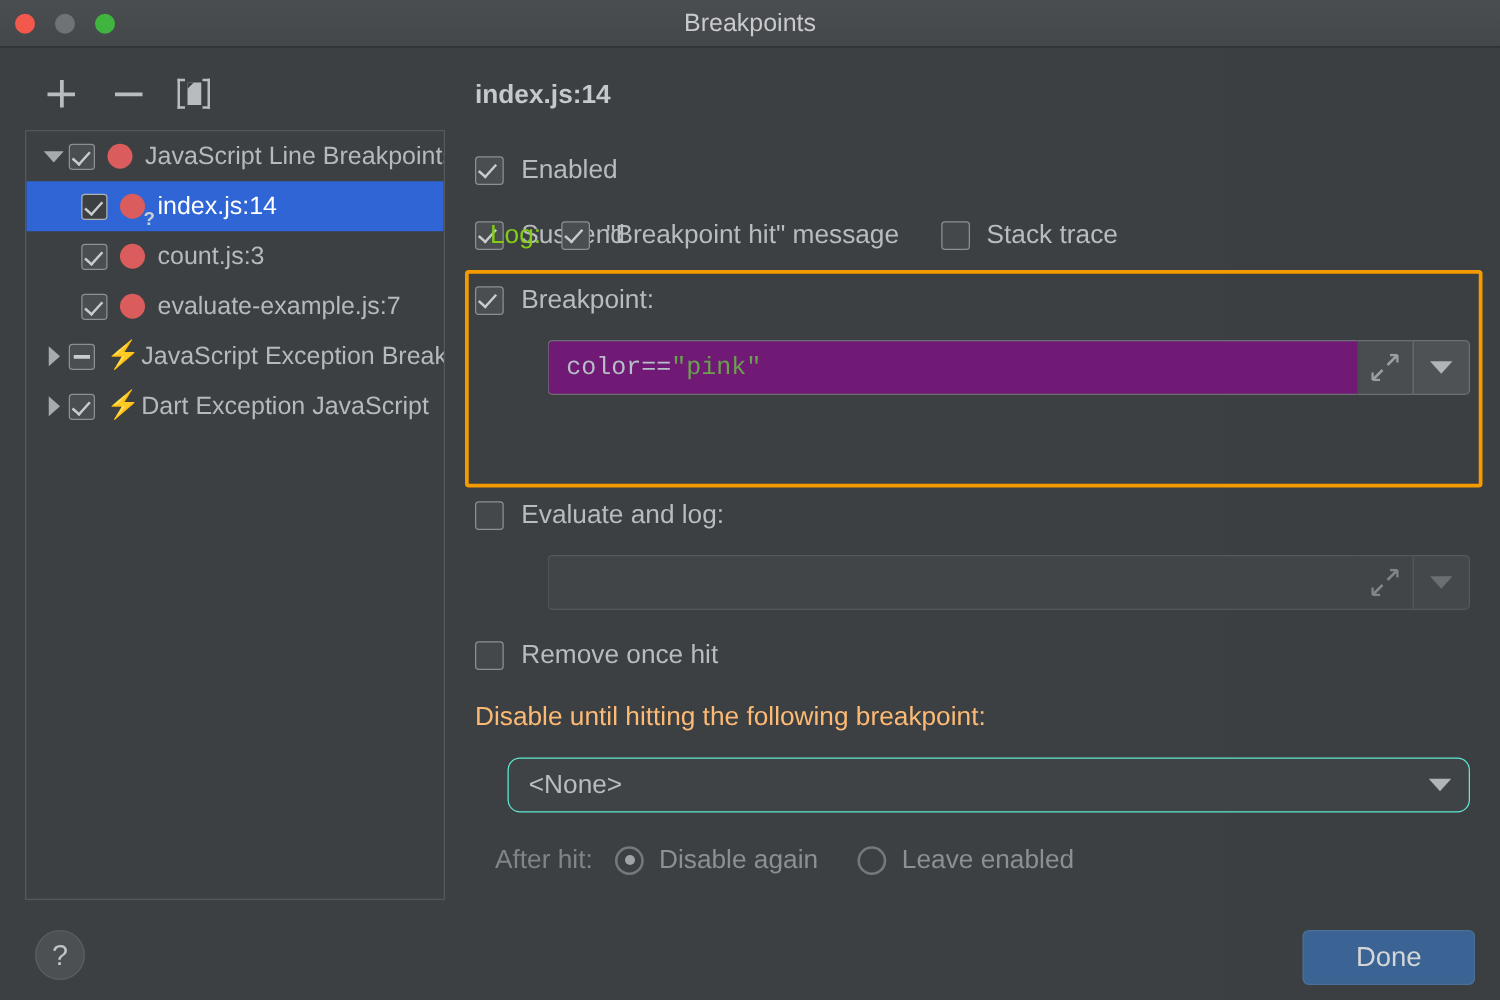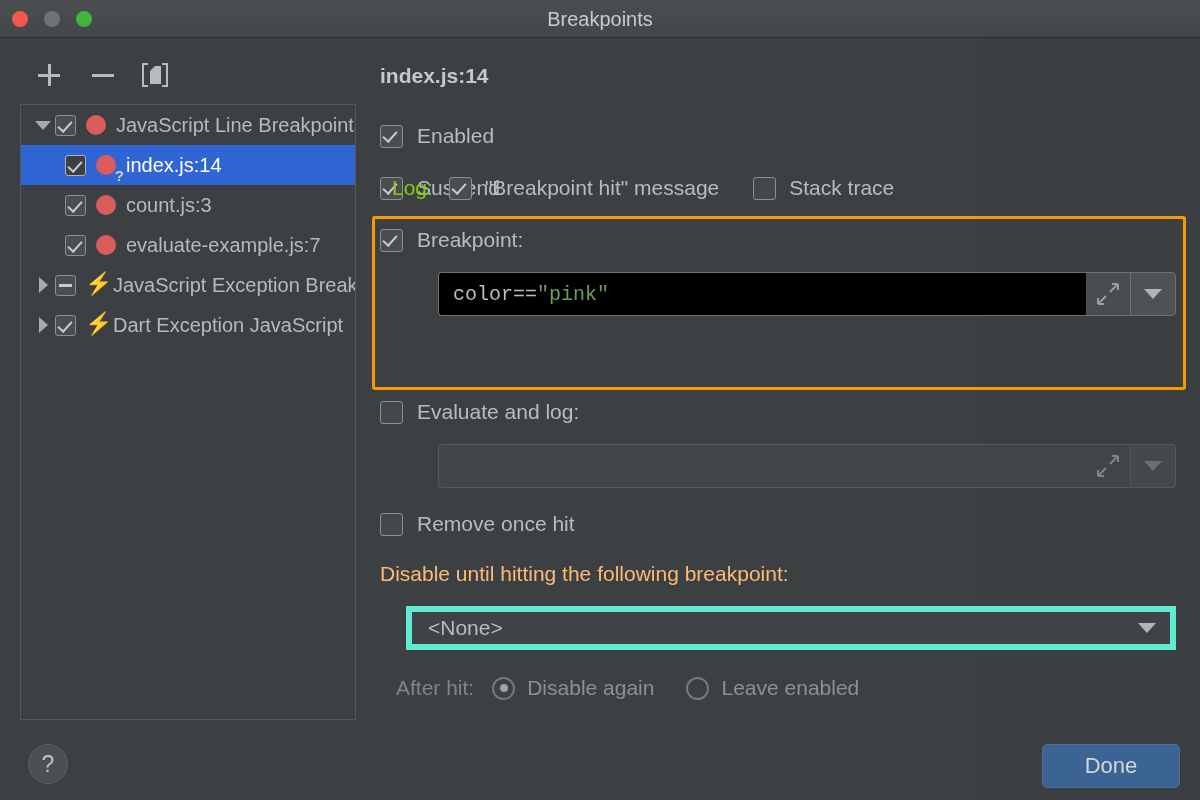--- a/index.html
+++ b/index.html
@@ -195,21 +195,21 @@
     box-sizing: border-box;
   }
 
   .field {
     position: absolute;
     height: 44px;
     display: flex; align-items: stretch;
   }
   .field .input {
     flex: 1 1 auto;
-    background: #000000;
+    background: #701a75;
     border: 1px solid #6d7174;
     border-right: none;
     border-radius: 4px 0 0 4px;
     box-sizing: border-box;
     display: flex; align-items: center;
     padding-left: 14px;
     font-family: "Liberation Mono", monospace;
     font-size: 20px;
     overflow: hidden; white-space: nowrap;
   }
@@ -266,22 +266,22 @@
 
   .section-label {
     position: absolute; left: 8px;
     color: #fdba74; font-size: 21px;
   }
 
   .combo {
     position: absolute; left: 34px;
     width: 770px; height: 44px;
     background: #3f4346;
-    border: 6px solid #5eead4;
-    border-radius: 0;
+    border: 1px solid #5eead4;
+    border-radius: 10px;
     box-sizing: border-box;
     display: flex; align-items: center;
   }
   .combo .val {
     flex: 1 1 auto; padding-left: 16px;
     color: #b9bcbe; font-size: 21px;
   }
   .combo .arrow {
     flex: 0 0 auto; width: 46px;
     display: flex; align-items: center; justify-content: center;

